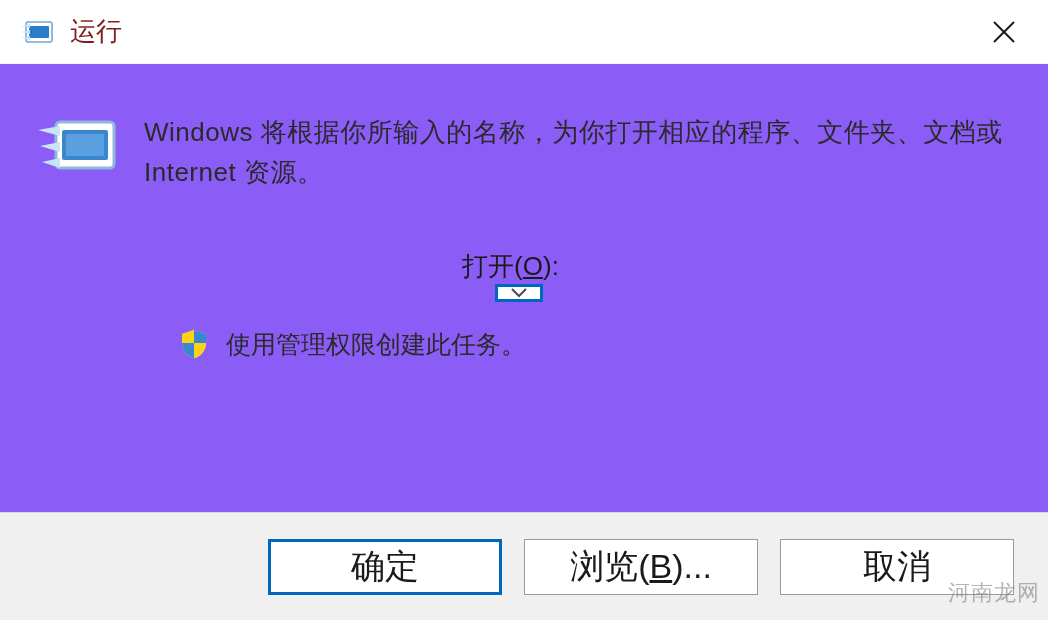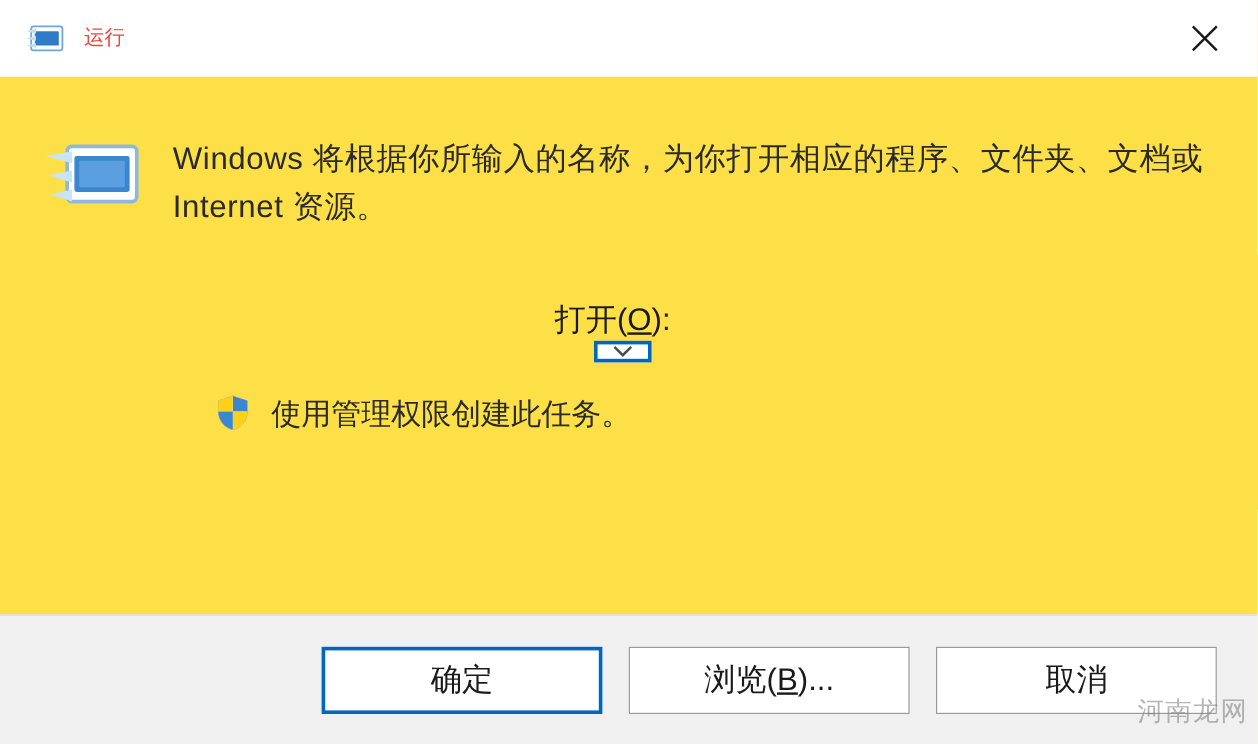--- a/index.html
+++ b/index.html
@@ -31,36 +31,36 @@
     }
     .titlebar-icon {
       width: 36px;
       height: 28px;
       margin-right: 14px;
       display: flex;
       align-items: center;
       justify-content: center;
     }
     .titlebar-title {
-      font-size: 17px;
-      color: #ef4444;
+      font-size: 26px;
+      color: #7f1d1d;
       flex: 1;
     }
     .close-button {
       width: 48px;
       height: 48px;
       display: flex;
       align-items: center;
       justify-content: center;
       cursor: pointer;
     }
     .content {
       flex: 1;
       padding: 48px 45px 20px 34px;
-      background: #fde047;
+      background: #8b5cf6;
     }
     .description-row {
       display: flex;
       align-items: flex-start;
       margin-bottom: 56px;
     }
     .run-icon-large {
       width: 90px;
       height: 70px;
       margin-right: 20px;
@@ -150,21 +150,21 @@
       border-top: 1px solid #d8d8d8;
       display: flex;
       align-items: center;
       justify-content: flex-end;
       padding: 0 34px;
       gap: 22px;
     }
     .dialog-button {
       width: 234px;
       height: 56px;
-      font-size: 26px;
+      font-size: 34px;
       font-family: inherit;
       background: #ffffff;
       border: 1px solid #9a9a9a;
       cursor: pointer;
       color: #1a1a1a;
       display: flex;
       align-items: center;
       justify-content: center;
     }
     .dialog-button.primary {

